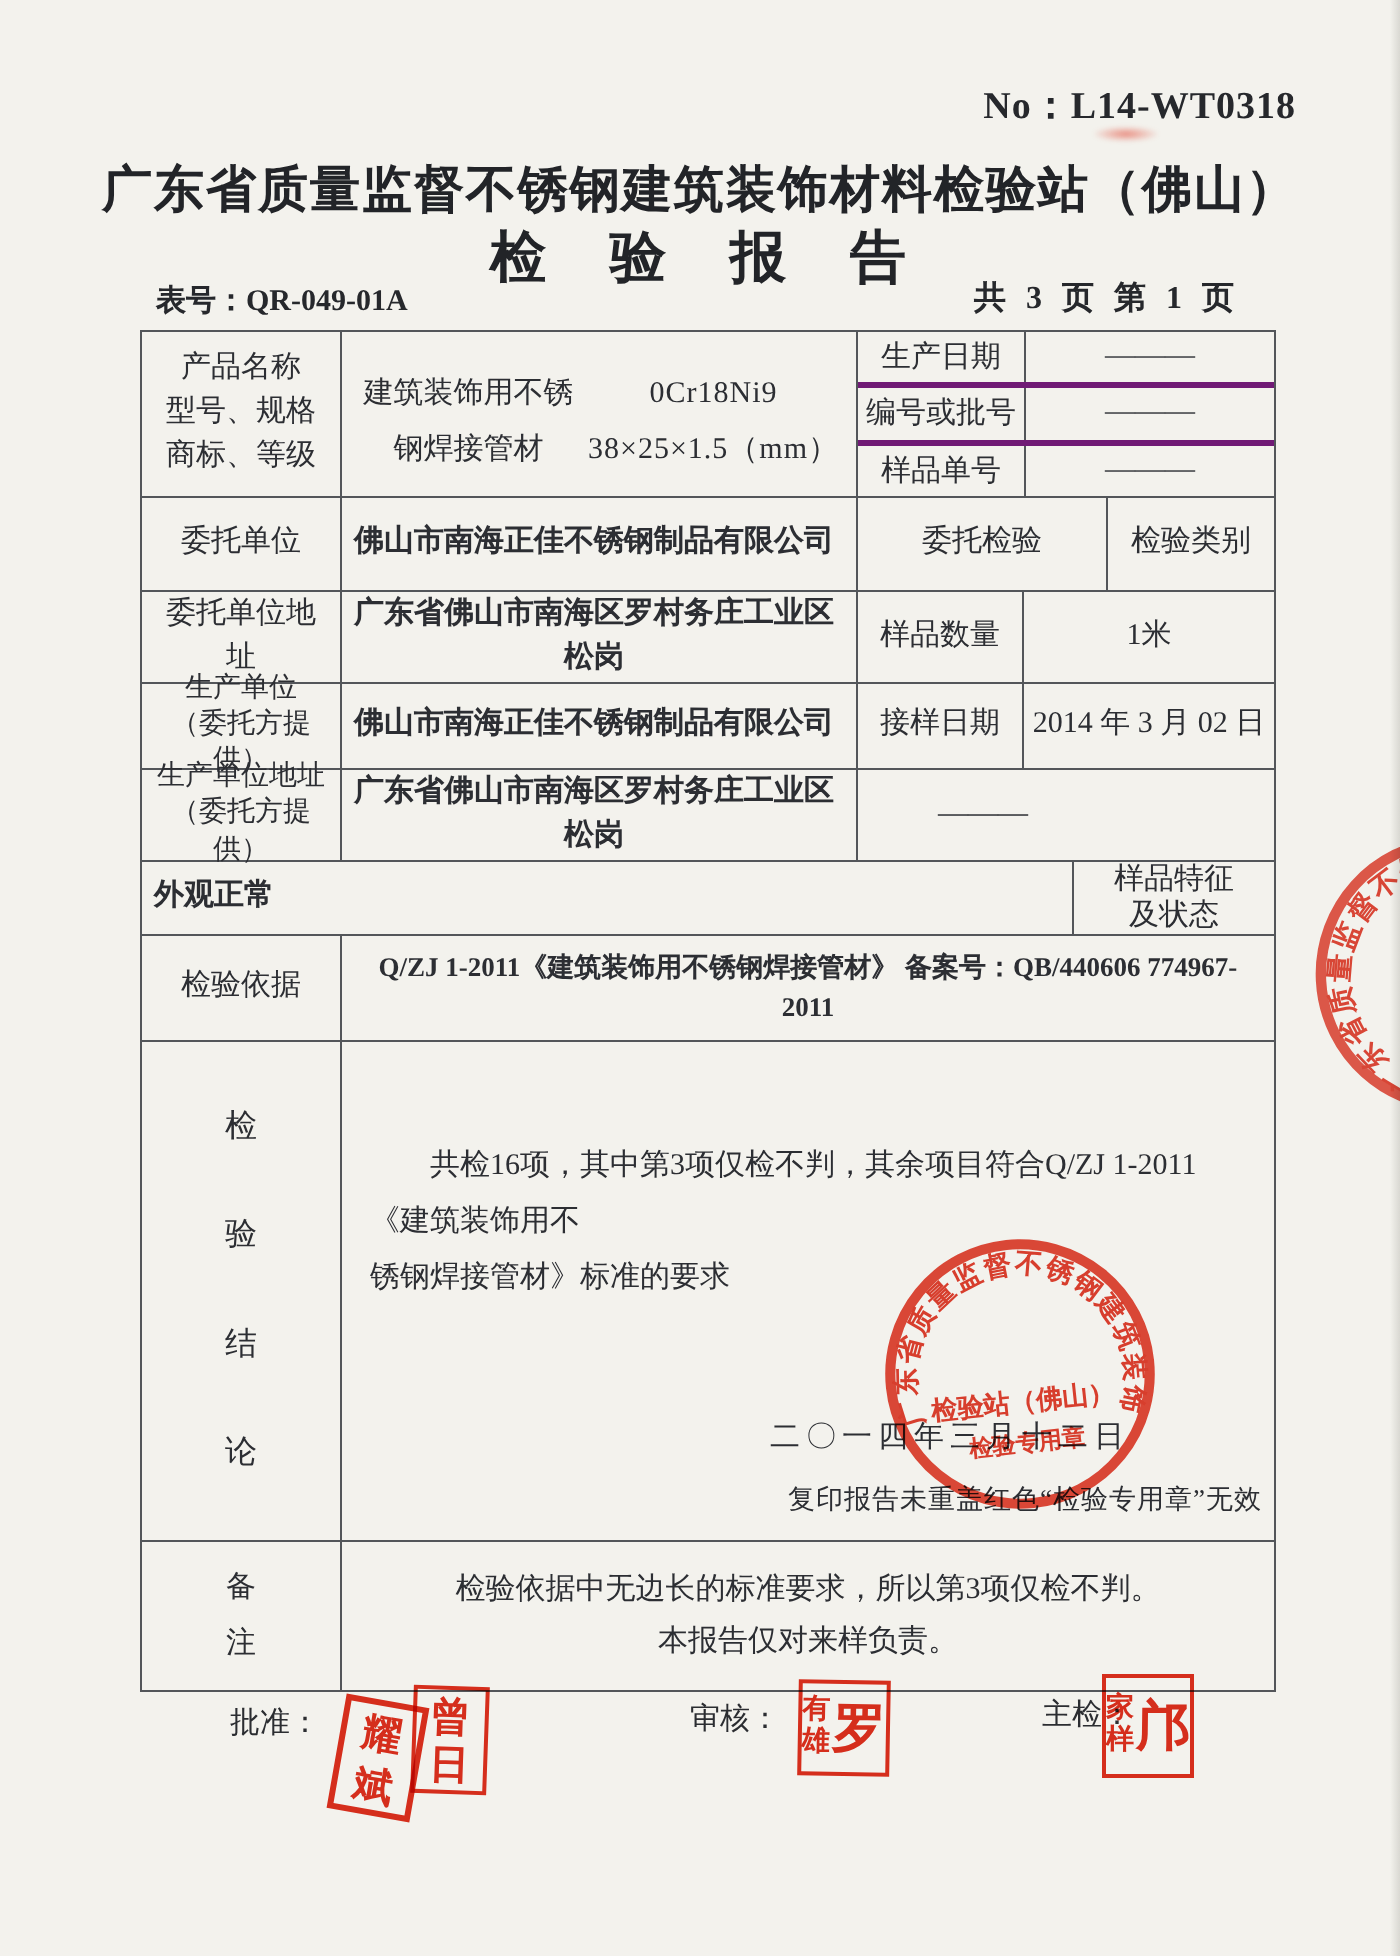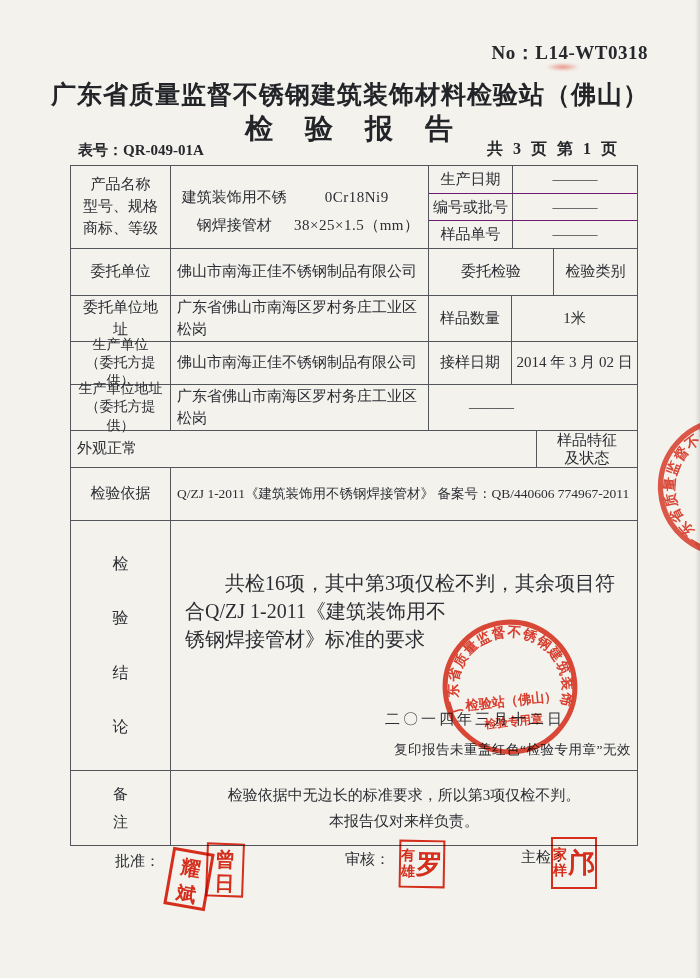--- a/index.html
+++ b/index.html
@@ -52,38 +52,38 @@
   .trow:last-child{border-bottom:none;}
   .cell{box-sizing:border-box;border-right:1px solid #53565a;
         display:flex;align-items:center;justify-content:center;
         text-align:center;padding:2px 6px;line-height:1.45;}
   .cell:last-child{border-right:none;}
   .c1{width:100px;flex:none;}
   .c2{width:258px;flex:none;}
   .c3{width:83px;flex:none;}
   .c4{width:125px;flex:none;}
   .cwide{width:466px;flex:none;}
-  .left-align{justify-content:flex-start;text-align:left;}
+  .left-align{justify-content:flex-start;text-align:center;font-weight:bold;}
   .pre{white-space:pre-line;}
   
   .prod-val{flex-direction:row;justify-content:flex-start;padding-top:9px;}
   .prod-name{line-height:28px;}
   .prod-spec{line-height:28px;letter-spacing:.5px;}
   .rblock{width:208px;flex:none;display:flex;flex-direction:column;}
-  .rsub{display:flex;flex:1;border-bottom:1px solid #701a75;}
+  .rsub{display:flex;flex:1;border-bottom:3px solid #701a75;}
   .rsub:last-child{border-bottom:none;}
   .rsub .rl{width:83px;flex:none;border-right:1px solid #53565a;
             display:flex;align-items:center;justify-content:center;}
   .rsub .rv{flex:1;display:flex;align-items:center;justify-content:center;color:#3a3c40;}
   
   .vlabel{font-size:16px;line-height:3.4;letter-spacing:0;}
   .concl-cell{position:relative;display:block;padding:0;}
   .concl-text{
     position:absolute;top:48px;left:14px;right:14px;
-    font-size:20px;line-height:28px;text-indent:2em;text-align:left;
+    font-size:15px;line-height:28px;text-indent:2em;text-align:left;
     white-space:pre-line;
   }
   .concl-date{
     position:absolute;top:188px;right:72px;
     font-size:15px;letter-spacing:3px;
   }
   .concl-note{
     position:absolute;top:219px;right:6px;
     font-size:13.5px;letter-spacing:.5px;
   }

